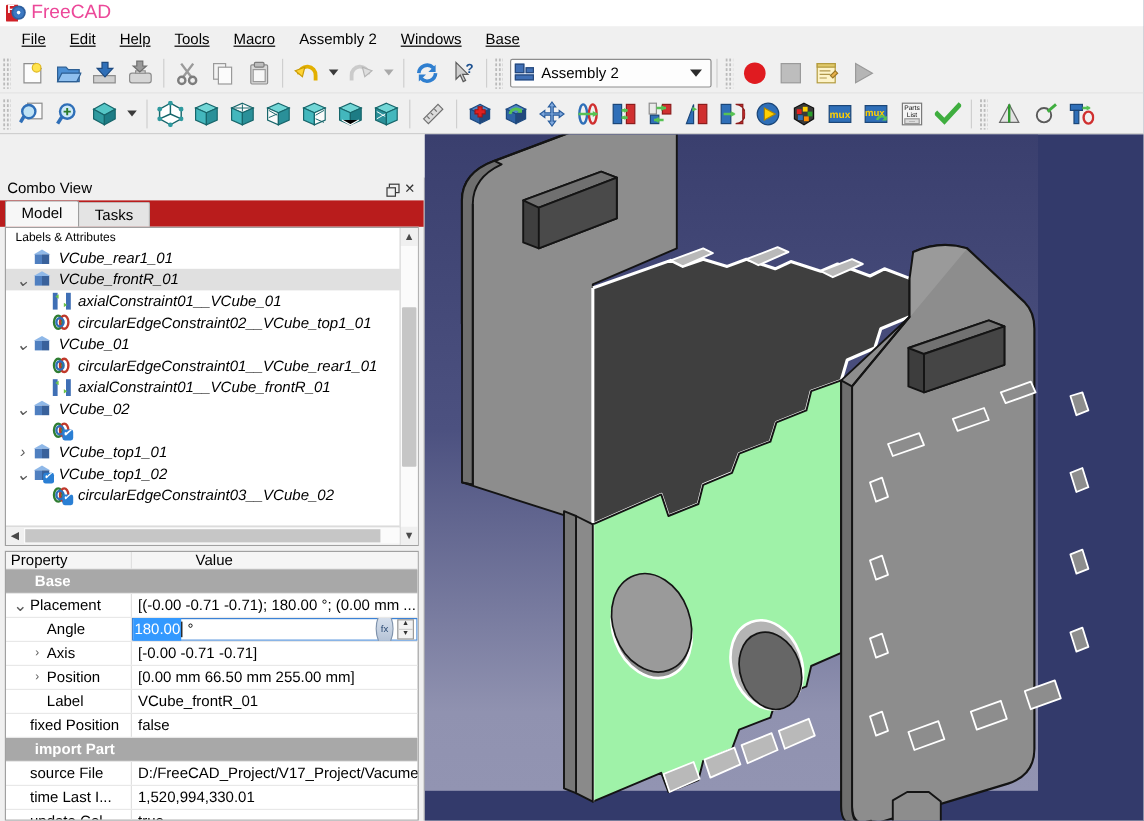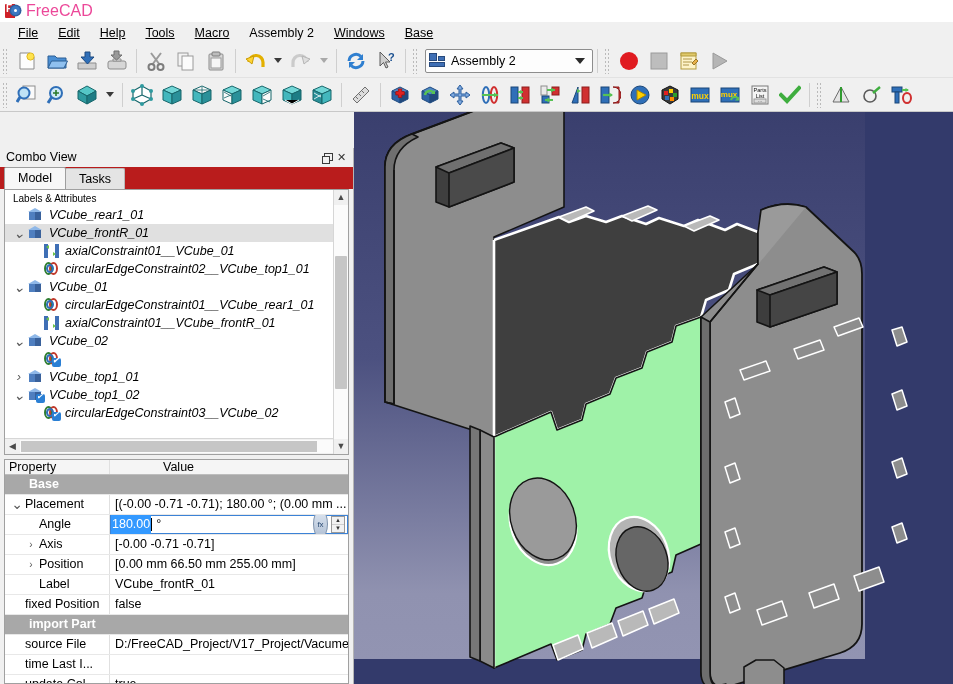--- a/index.html
+++ b/index.html
@@ -899,20 +899,23 @@
               </span>
               <span class="pcell-v">
                 <span>D:/FreeCAD_Project/V17_Project/Vacume...</span>
               </span>
             </div>
             <div class="prow">
               <span class="pcell-k">
                 <span class="pexp none">›</span>
                 <span>time Last I...</span>
               </span>
+              <span class="pcell-v">
+                <span>1,520,994,330.01</span>
+              </span>
             </div>
             <div class="prow">
               <span class="pcell-k">
                 <span class="pexp none">›</span>
                 <span>update Col...</span>
               </span>
               <span class="pcell-v">
                 <span>true</span>
               </span>
             </div>

